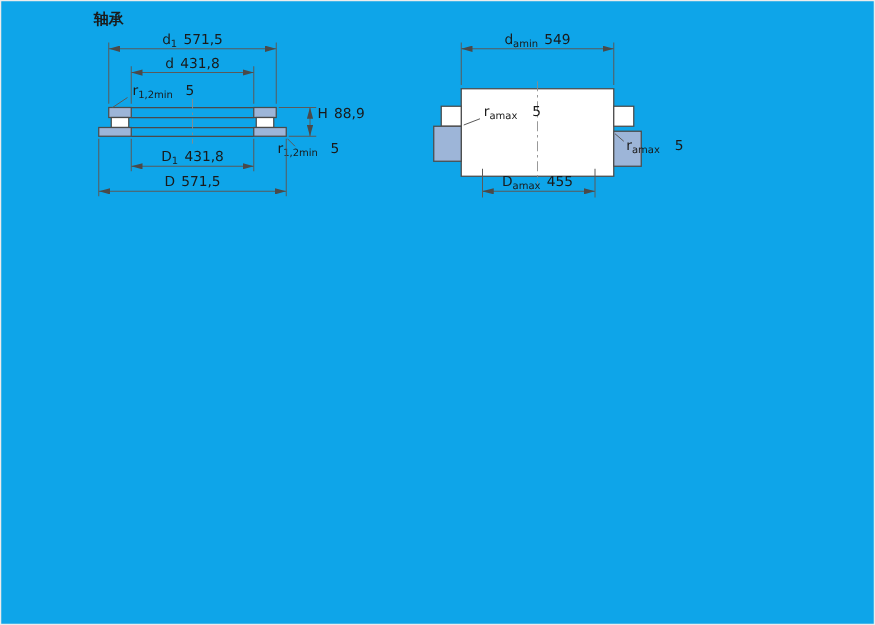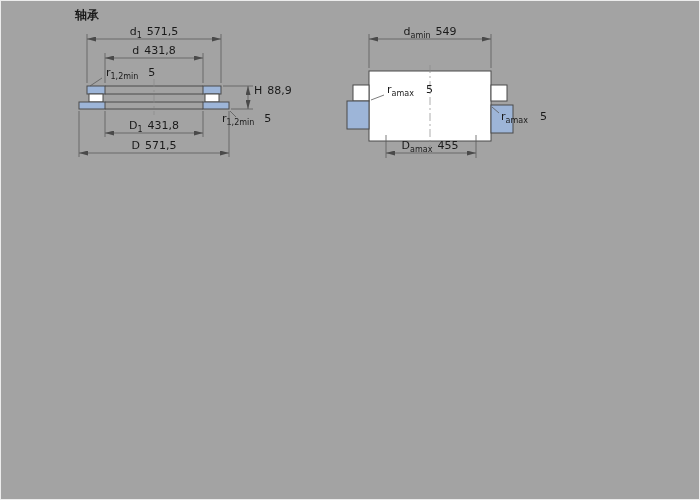--- a/index.html
+++ b/index.html
@@ -1,17 +1,17 @@
 <!DOCTYPE html>
 <html><head>
 <meta charset="utf-8">
 <style>
   html,body { margin:0; padding:0; background:#ffffff; }
   #canvas {
-    position:relative; width:700px; height:500px; background:#a3a3a3;
+    position:relative; width:700px; height:500px; background:#0ea5e9;
     box-sizing:border-box; border:1px solid #ececec;
     font-family:"DejaVu Sans","Liberation Sans",sans-serif;
   }
   svg text {
     font-family:"DejaVu Sans","Liberation Sans",sans-serif;
     font-size:11px; fill:#1a1a1a;
   }
   svg text.title { font-size:12px; font-weight:bold; }
   svg tspan.sub { font-size:8px; }
   .part   { stroke:#4a4a4a; stroke-width:1; }

